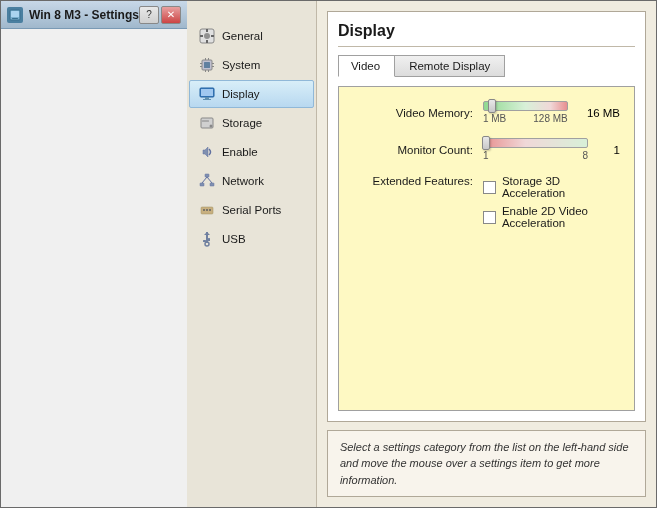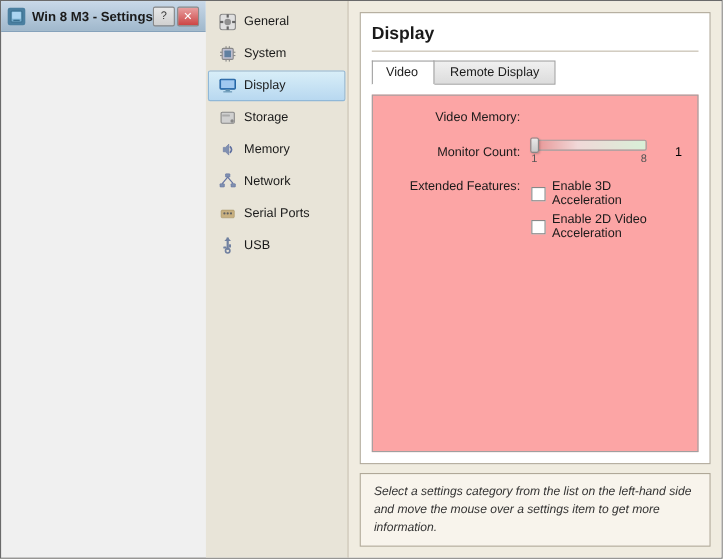--- a/index.html
+++ b/index.html
@@ -81,21 +81,21 @@
       display: flex;
       flex: 1;
       overflow: hidden;
     }
 
     
     .sidebar {
       width: 130px;
       background: #e8e4d8;
       border-right: 1px solid #c0b8a8;
-      padding: 4px 0;
+      padding: 20px 0;
       overflow-y: auto;
     }
 
     .sidebar-item {
       display: flex;
       align-items: center;
       padding: 4px 8px;
       cursor: pointer;
       color: #1a1a1a;
       gap: 6px;
@@ -174,21 +174,21 @@
       border-bottom: 1px solid white;
       z-index: 2;
       font-weight: normal;
       padding-left: 12px;
     }
 
     .tab-content {
       border: 1px solid #a0a0a0;
       padding: 14px;
       flex: 1;
-      background: #fca5a5;
+      background: #fef9c3;
       margin-top: -1px;
     }
 
     
     .form-row {
       display: flex;
       align-items: center;
       margin-bottom: 14px;
     }
 
@@ -384,21 +384,21 @@
         <span class="sidebar-label">Storage</span>
       </div>
 
       <div class="sidebar-item">
         <div class="sidebar-icon">
           <svg class="icon-svg" viewBox="0 0 16 16">
               <path d="M4 6h2l3-3v10l-3-3H4V6z" fill="#8090b0" stroke="#6070a0" stroke-width="0.5"></path>
               <path d="M10 5 Q13 8 10 11" fill="none" stroke="#6070a0" stroke-width="1.5"></path>
             </svg>
         </div>
-        <span class="sidebar-label">Memory</span>
+        <span class="sidebar-label">Enable</span>
       </div>
 
       <div class="sidebar-item">
         <div class="sidebar-icon">
           <svg class="icon-svg" viewBox="0 0 16 16">
               <rect x="6" y="1" width="4" height="3" rx="0.5" fill="#8090b0" stroke="#6070a0" stroke-width="0.5"></rect>
               <rect x="1" y="10" width="4" height="3" rx="0.5" fill="#8090b0" stroke="#6070a0" stroke-width="0.5"></rect>
               <rect x="11" y="10" width="4" height="3" rx="0.5" fill="#8090b0" stroke="#6070a0" stroke-width="0.5"></rect>
               <line x1="8" y1="4" x2="3" y2="10" stroke="#6070a0" stroke-width="1"></line>
               <line x1="8" y1="4" x2="13" y2="10" stroke="#6070a0" stroke-width="1"></line>
@@ -440,20 +440,35 @@
 
         <div class="tabs">
           <div class="tab active">Video</div>
           <div class="tab">Remote Display</div>
         </div>
 
         <div class="tab-content">
 
           <div class="form-row">
             <div class="form-label">Video Memory:</div>
+            <div class="form-control">
+              <div class="slider-row">
+                <div class="slider-container">
+                  <div class="slider-track">
+                    <div class="slider-thumb" style="left: calc(10% - 4px);"></div>
+                  </div>
+                  <div class="slider-labels">
+                    <span>1 MB</span>
+                    <span>128 MB</span>
+                  </div>
+                </div>
+                <span class="slider-value">16</span>
+                <span class="slider-unit">MB</span>
+              </div>
+            </div>
           </div>
 
           <div class="form-row">
             <div class="form-label">Monitor Count:</div>
             <div class="form-control">
               <div class="slider-row">
                 <div class="slider-container">
                   <div class="slider-track slider-track-monitor">
                     <div class="slider-thumb" style="left: calc(2% - 4px);"></div>
                   </div>
@@ -465,21 +480,21 @@
                 <span class="slider-value">1</span>
               </div>
             </div>
           </div>
 
           <div class="form-row" style="align-items: flex-start;">
             <div class="form-label">Extended Features:</div>
             <div class="form-control">
               <div class="checkbox-row">
                 <div class="checkbox-input"></div>
-                <span class="checkbox-label">Enable 3D Acceleration</span>
+                <span class="checkbox-label">Storage 3D Acceleration</span>
               </div>
               <div class="checkbox-row">
                 <div class="checkbox-input"></div>
                 <span class="checkbox-label">Enable 2D Video Acceleration</span>
               </div>
             </div>
           </div>
 
         </div>
       </div>

